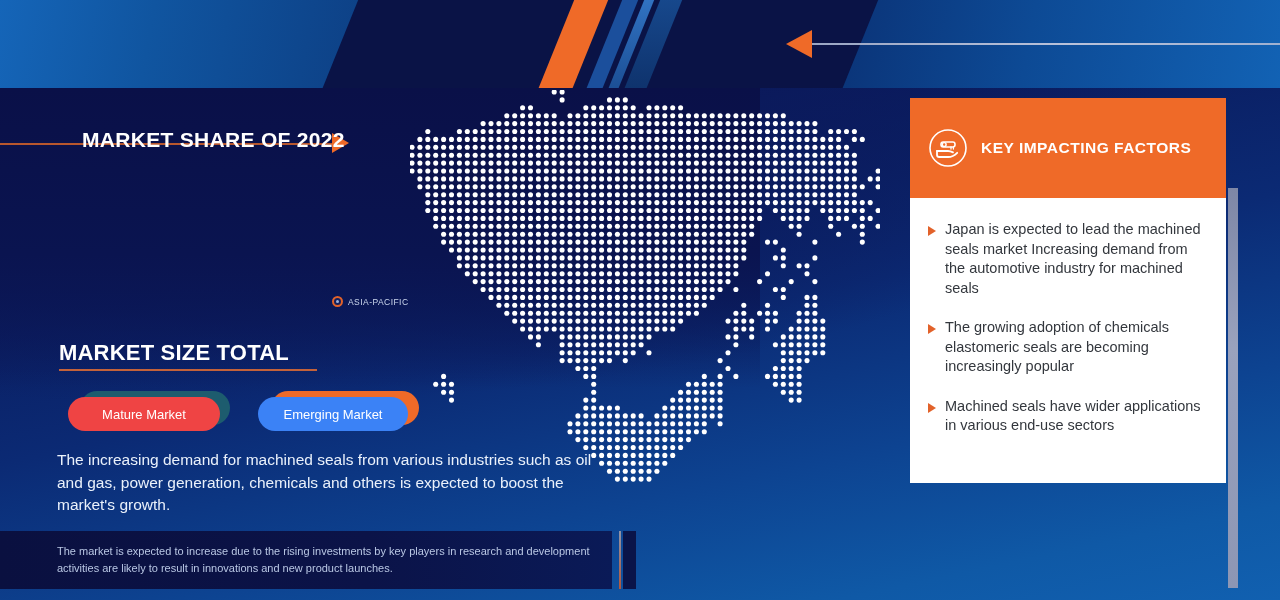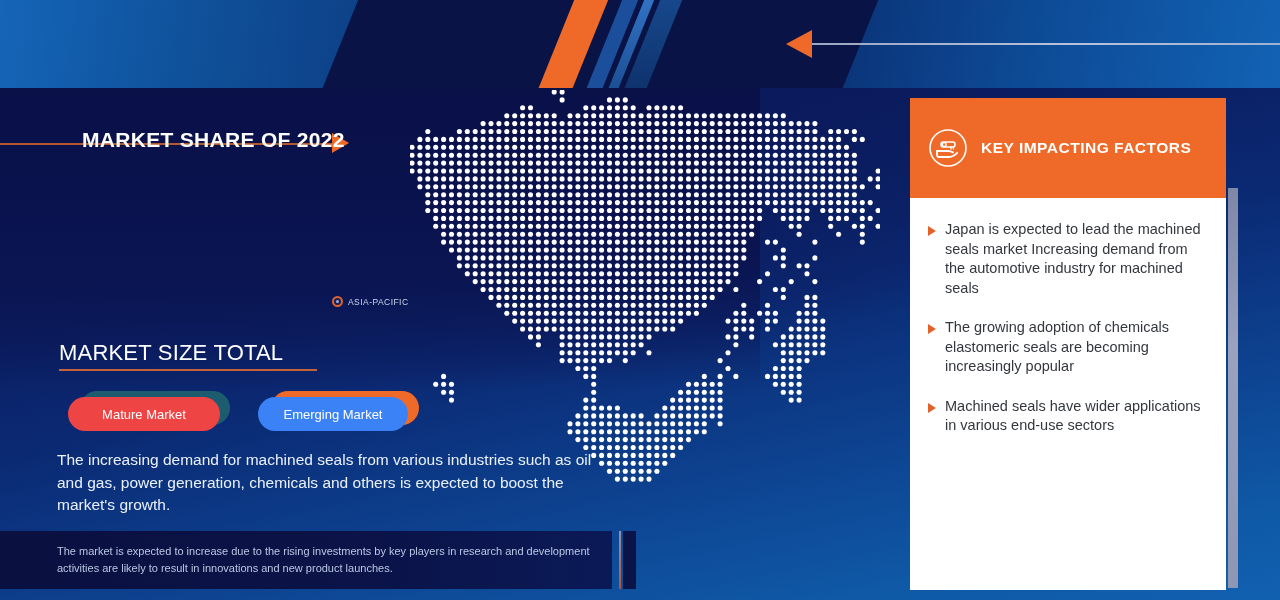--- a/index.html
+++ b/index.html
@@ -82,21 +82,21 @@
   }
   .apac-ring::after{
     content:"";position:absolute;left:2px;top:2px;width:3px;height:3px;
     border-radius:50%;background:#9fb4dd;
   }
   .apac-text{color:#cdd8ee;font-size:8.5px;letter-spacing:.45px;}
 
   
   .mst-label{
     position:absolute;left:59px;top:340px;
-    color:#ffffff;font-size:22px;font-weight:normal;letter-spacing:.2px;
+    color:#ffffff;font-size:22px;font-weight:bold;letter-spacing:.2px;
     text-transform:uppercase;
   }
   .mst-line{
     position:absolute;left:59px;top:369px;width:258px;height:2px;background:#c4623a;
   }
   .pill{
     position:absolute;border-radius:22px;height:34px;
     display:flex;align-items:center;justify-content:center;
     font-size:13px;color:#ffffff;white-space:nowrap;
   }
@@ -131,21 +131,21 @@
     position:absolute;left:623px;top:531px;width:13px;height:58px;
     background:#0a1449;
   }
 
   
   .rp-shadow{
     position:absolute;left:1228px;top:188px;width:10px;height:400px;
     background:linear-gradient(180deg,#7e87a6,#9aa2bd 40%,#8d96b4);
   }
   .rp{
-    position:absolute;left:910px;top:98px;width:316px;height:492px;
+    position:absolute;left:910px;top:98px;width:316px;height:385px;
     background:#ffffff;
   }
   .rp-head{
     position:absolute;left:0;top:0;width:316px;height:100px;
     background:#ef6a28;display:flex;align-items:center;gap:13px;padding-left:18px;
     box-sizing:border-box;
   }
   .rp-head-title{
     color:#ffffff;font-size:15.5px;font-weight:bold;letter-spacing:.5px;
     text-transform:uppercase;

